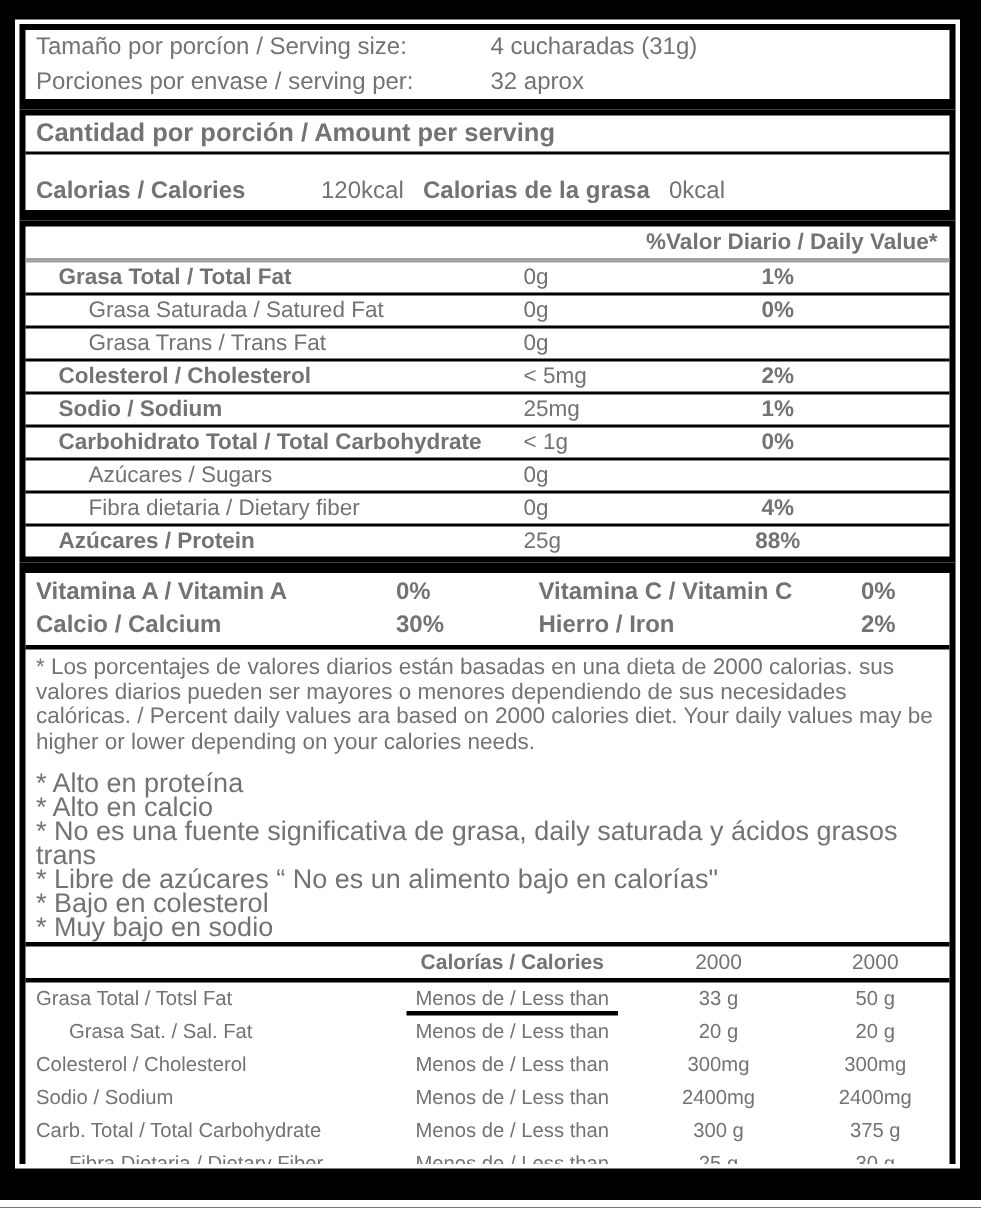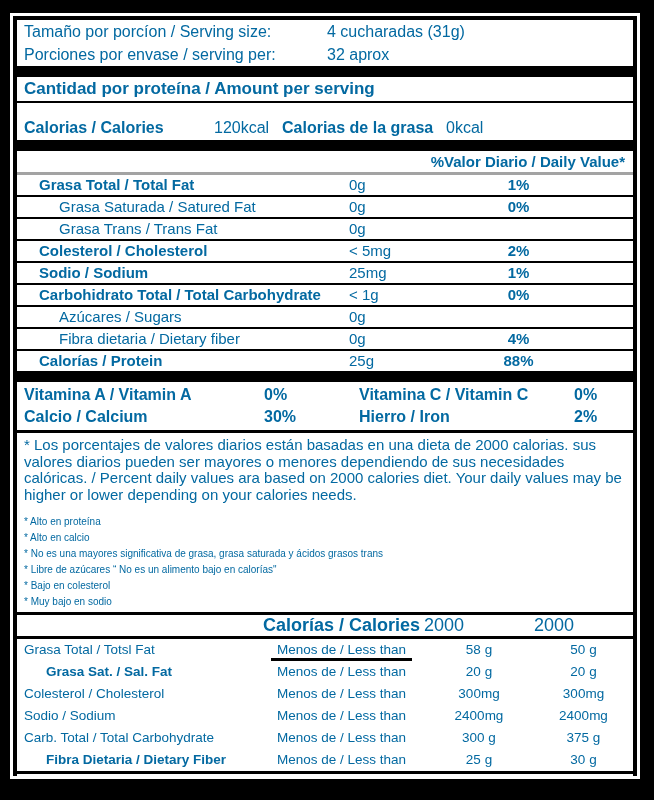--- a/index.html
+++ b/index.html
@@ -1,19 +1,19 @@
 <!DOCTYPE html>
 <html><head>
 <meta charset="utf-8">
 <style>
   * { margin:0; padding:0; box-sizing:border-box; }
   body { background:#222; font-family:"Liberation Sans", sans-serif; }
   .canvas {
     position:relative; width:654px; height:805px;
-    background:#000; color:#0369a1; overflow:hidden;
+    background:#000; color:#737373; overflow:hidden;
   }
   .bottom-strip { position:absolute; left:0; bottom:0; width:100%; height:5px; background:#fff; }
   .label {
     position:absolute; left:10px; top:13px; width:630px; height:766px;
     border:3px solid #fff; background:#000;
     display:flex; flex-direction:column; gap:3px; overflow:hidden;
   }
   .box { background:#fff; border:4px solid #000; }
   .grow { flex:1; display:flex; flex-direction:column; }
 
@@ -30,31 +30,31 @@
   .dv-header { text-align:right; font-weight:bold; font-size:15px; line-height:20px; padding:1px 8px 0 0; border-bottom:3px solid #a3a3a3; }
   .n-row { display:grid; grid-template-columns:310px 110px 1fr; font-size:15px; line-height:18px; padding:1px 0 1px 22px; border-top:2px solid #000; }
   .n-row:nth-child(2) { border-top:none; }
   .n-name.indent { padding-left:20px; }
   .n-dv { text-align:center; font-weight:bold; padding-right:55px; }
 
   
   .vit-row { display:grid; grid-template-columns:220px 75px 195px 1fr; font-weight:bold; font-size:16px; line-height:22px; padding-left:7px;gap:20px; }
   .divider { height:3px; background:#000; flex:none; }
   .footnote { font-size:15px; line-height:16.5px; padding:4px 8px 0 7px; }
-  .claims { font-size:10px; line-height:16px; padding:11px 8px 2px 7px; }
+  .claims { font-size:18px; line-height:16px; padding:11px 8px 2px 7px; }
 
   .ref-grid { display:grid; grid-template-columns:235px 165px 110px 1fr; }
-  .ref-header { font-size:18px; line-height:21px; padding-left:7px; }
+  .ref-header { font-size:14px; line-height:21px; padding-left:7px; }
   .ref-header .c2 { font-weight:bold; text-align:center; }
-  .ref-header .c3, .ref-header .c4 { text-align:left; }
+  .ref-header .c3, .ref-header .c4 { text-align:center; }
   .ref-thick-line { height:3px; background:#000; }
   .ref-row { font-size:13.5px; line-height:22px; padding-left:7px; }
   .ref-row .c2 { text-align:center; }
   .ref-row .c3, .ref-row .c4 { text-align:center; }
-  .ref-name.indent { padding-left:22px;font-weight:bold; }
+  .ref-name.indent { padding-left:22px; }
   .ul-span { border-bottom:3px solid #000; padding:0 6px 1px 6px; }
 
   .cpg-header { font-size:15px; line-height:19px; padding:0 7px 0 7px; }
 </style>
 </head>
 <body>
 
 <div class="canvas">
   <div class="label">
 
@@ -63,21 +63,21 @@
         <span class="kv-label">Tamaño por porcíon / Serving size:</span>
         <span class="kv-value">4 cucharadas (31g)</span>
       </div>
       <div class="kv-row">
         <span class="kv-label">Porciones por envase / serving per:</span>
         <span class="kv-value">32 aprox</span>
       </div>
     </div>
 
     <div class="box">
-      <div class="amount-header">Cantidad por proteína / Amount per serving</div>
+      <div class="amount-header">Cantidad por porción / Amount per serving</div>
       <div class="calories-row">
         <span class="b">Calorias / Calories</span>
         <span>120kcal</span>
         <span class="b">Calorias de la grasa</span>
         <span>0kcal</span>
       </div>
     </div>
 
     <div class="box">
       <div class="dv-header">%Valor Diario / Daily Value*</div>
@@ -116,21 +116,21 @@
         <span class="n-name indent">Azúcares / Sugars</span>
         <span class="n-amount">0g</span>
         <span class="n-dv"></span>
       </div>
       <div class="n-row">
         <span class="n-name indent">Fibra dietaria / Dietary fiber</span>
         <span class="n-amount">0g</span>
         <span class="n-dv">4%</span>
       </div>
       <div class="n-row">
-        <span class="n-name b">Calorías / Protein</span>
+        <span class="n-name b">Azúcares / Protein</span>
         <span class="n-amount">25g</span>
         <span class="n-dv">88%</span>
       </div>
     </div>
 
     <div class="box grow">
 
       <div style="padding:2px 0;">
         <div class="vit-row">
           <span>Vitamina A  / Vitamin A</span>
@@ -146,41 +146,41 @@
         </div>
       </div>
 
       <div class="divider"></div>
 
       <div class="footnote">* Los  porcentajes de valores diarios están basadas en una dieta de 2000 calorias. sus valores diarios  pueden ser mayores o menores dependiendo de sus necesidades calóricas. / Percent daily values ara  based on 2000 calories diet. Your daily values may be higher or lower depending on your calories needs.</div>
 
       <div class="claims">
         <div>* Alto en proteína</div>
         <div>* Alto en calcio</div>
-        <div>* No es una mayores significativa de grasa, grasa saturada y ácidos grasos trans</div>
+        <div>* No es una fuente significativa de grasa, daily saturada y ácidos grasos trans</div>
         <div>* Libre de azúcares  “ No es un alimento bajo en calorías"</div>
         <div>* Bajo en colesterol</div>
         <div>* Muy bajo en sodio</div>
       </div>
 
       <div class="divider"></div>
 
       <div>
         <div class="ref-grid ref-header">
           <span class="c1"></span>
           <span class="c2">Calorías / Calories</span>
           <span class="c3">2000</span>
           <span class="c4">2000</span>
         </div>
         <div class="ref-thick-line"></div>
 
         <div class="ref-grid ref-row">
           <span class="ref-name">Grasa Total / Totsl Fat</span>
           <span class="c2"><span class="ul-span">Menos de / Less than</span></span>
-          <span class="c3">58 g</span>
+          <span class="c3">33 g</span>
           <span class="c4">50 g</span>
         </div>
         <div class="ref-grid ref-row">
           <span class="ref-name indent">Grasa Sat. / Sal. Fat</span>
           <span class="c2">Menos de / Less than</span>
           <span class="c3">20  g</span>
           <span class="c4">20 g</span>
         </div>
         <div class="ref-grid ref-row">
           <span class="ref-name">Colesterol / Cholesterol</span>

